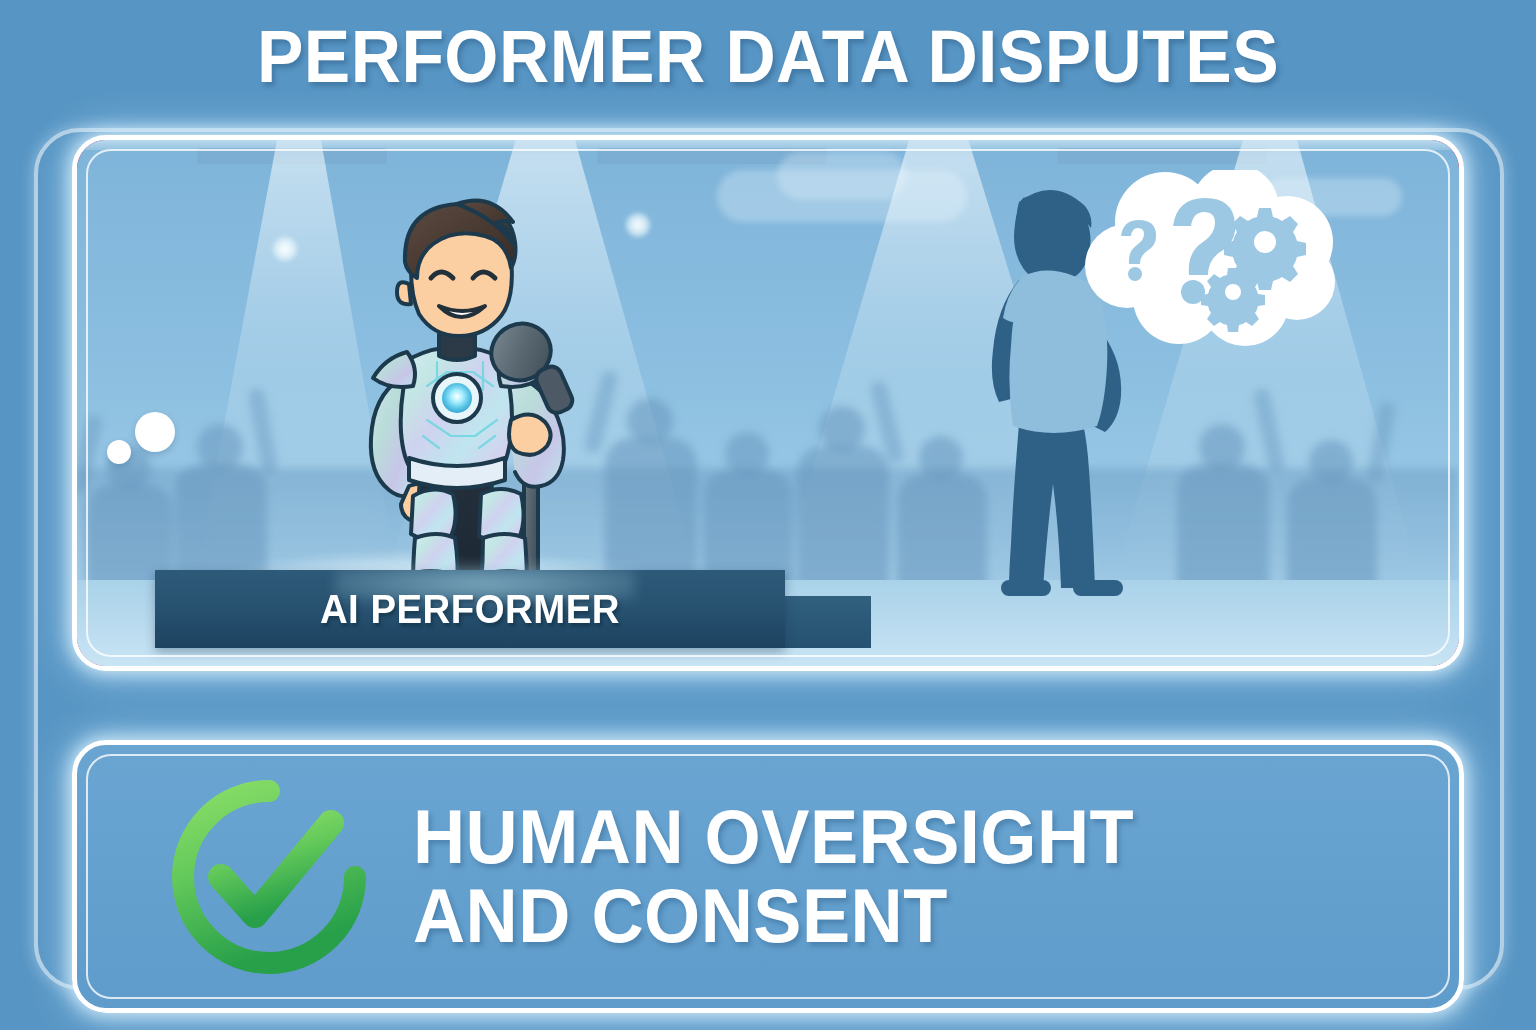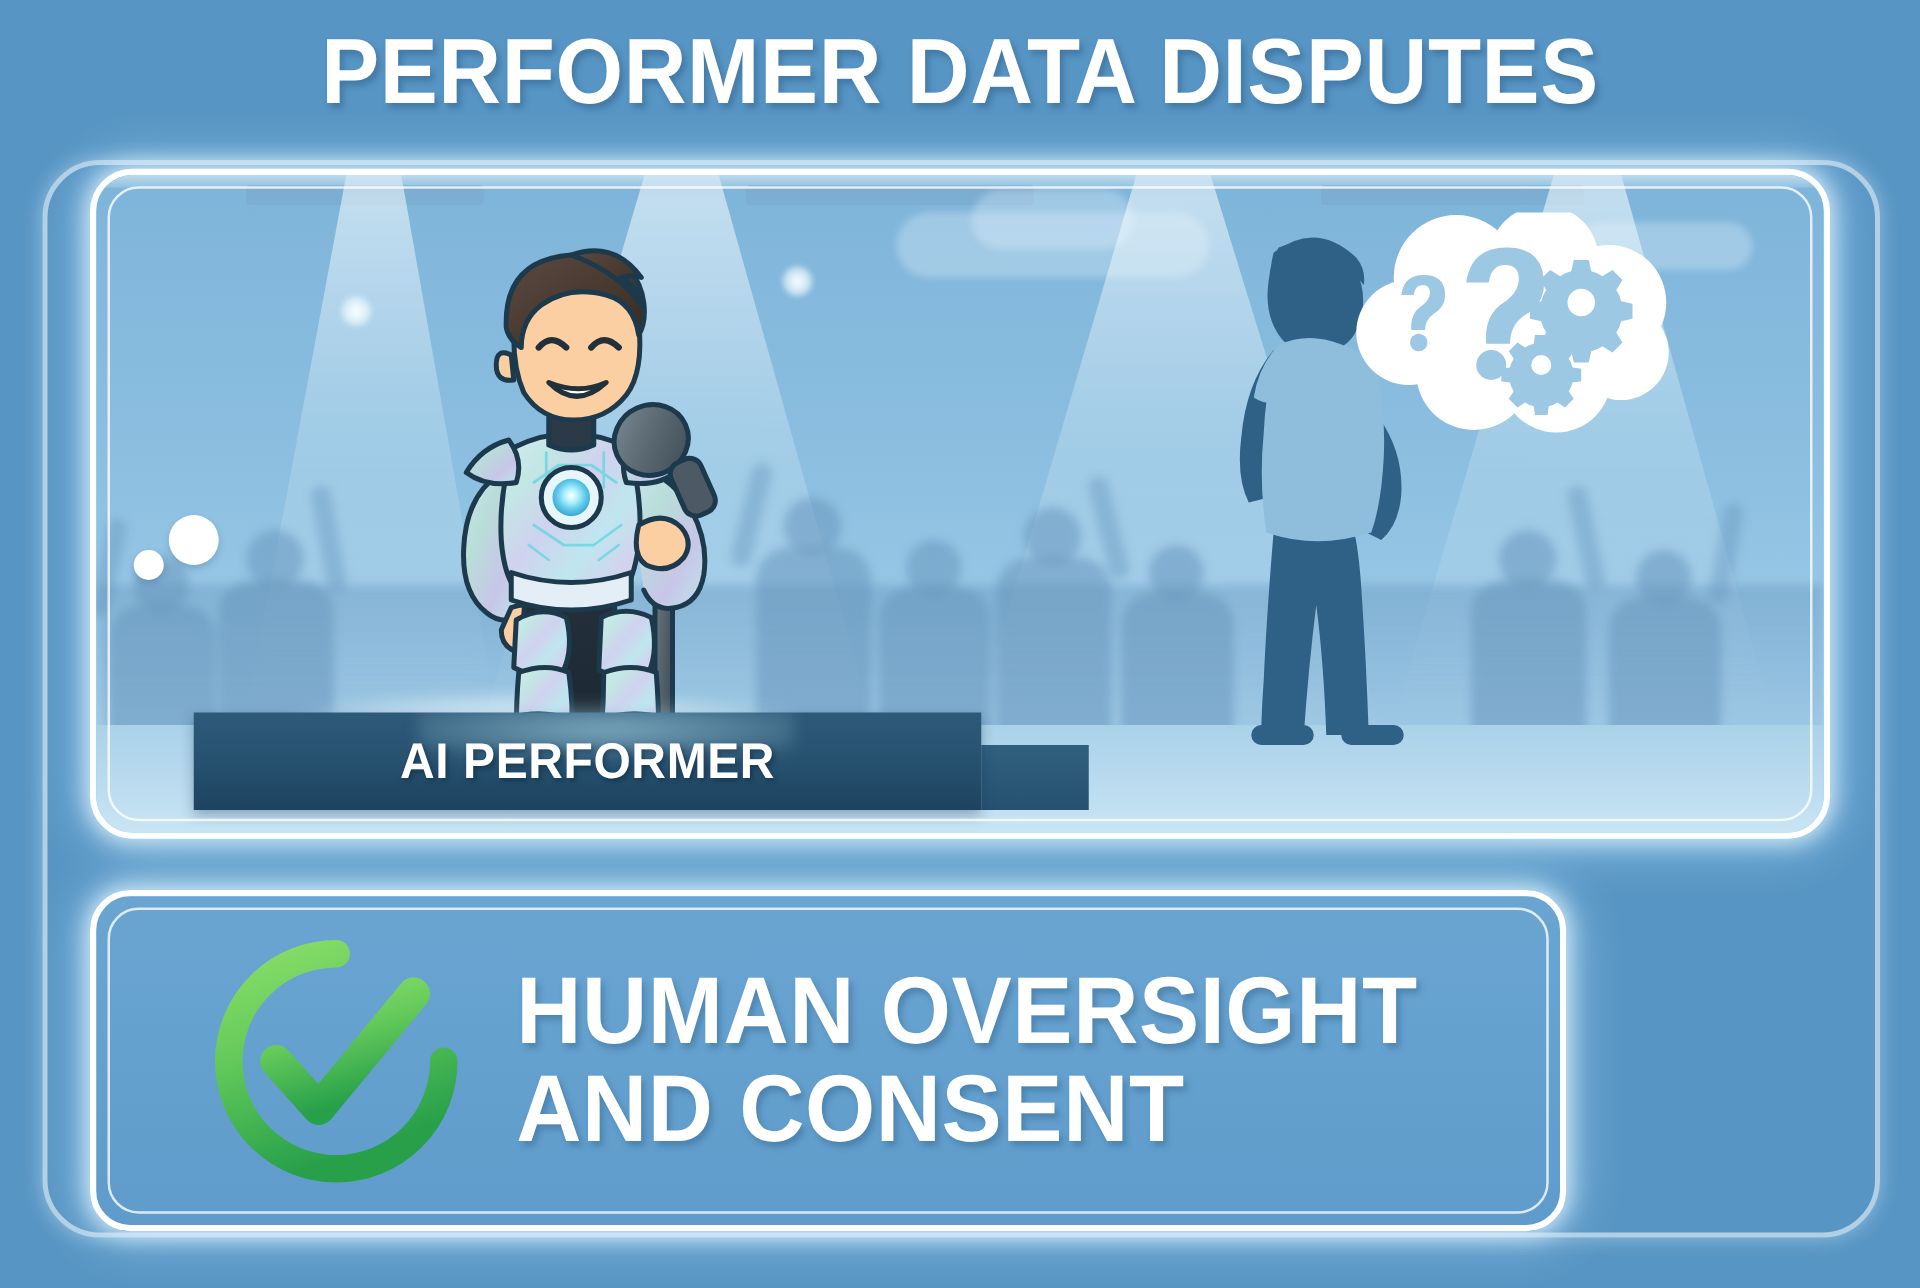--- a/index.html
+++ b/index.html
@@ -47,23 +47,23 @@
     overflow:hidden;
   }
   .panel::after{
     content:"";
     position:absolute; inset:9px;
     border:2px solid rgba(255,255,255,0.78);
     border-radius:25px;
     pointer-events:none;
     z-index:40;
   }
-  #panel-top   { left:72px; top:135px; width:1392px; height:536px; background:#7dd3fc; }
-  #panel-bottom{ left:72px; top:712px; width:1181px; height:273px;
-                 background:linear-gradient(180deg,#6aa5d2 0%,#5f9ccb 100%);border-radius:32px; }
+  #panel-top   { left:72px; top:135px; width:1392px; height:536px; background:#be185d; }
+  #panel-bottom{ left:72px; top:740px; width:1392px; height:273px;
+                 background:linear-gradient(180deg,#6aa5d2 0%,#5f9ccb 100%); }
 
   
   .scene{ position:absolute; inset:0; }
   .sky{
     position:absolute; inset:0;
     background:linear-gradient(180deg,#7fb4da 0%, #8cbfe0 45%, #9ecbe8 74%, #b5d9ee 100%);
   }
   
   .rig-bar{
     position:absolute; left:0; top:0; width:100%; height:10px;

